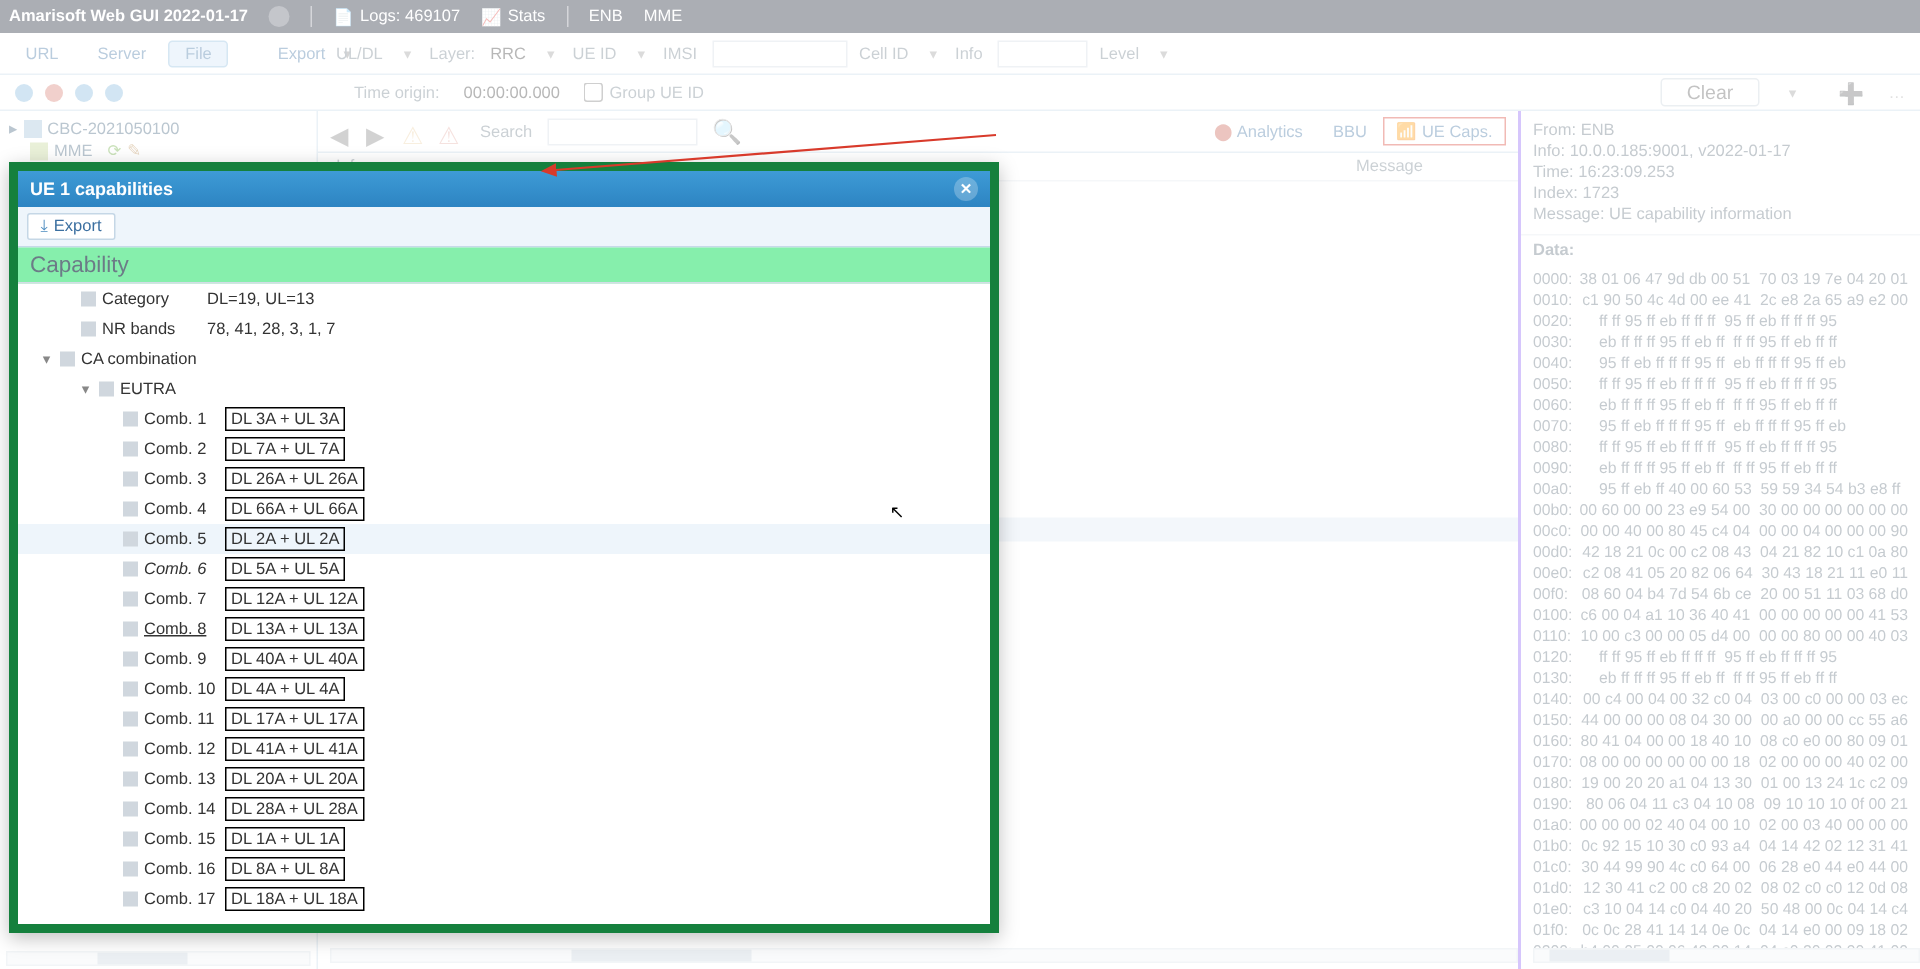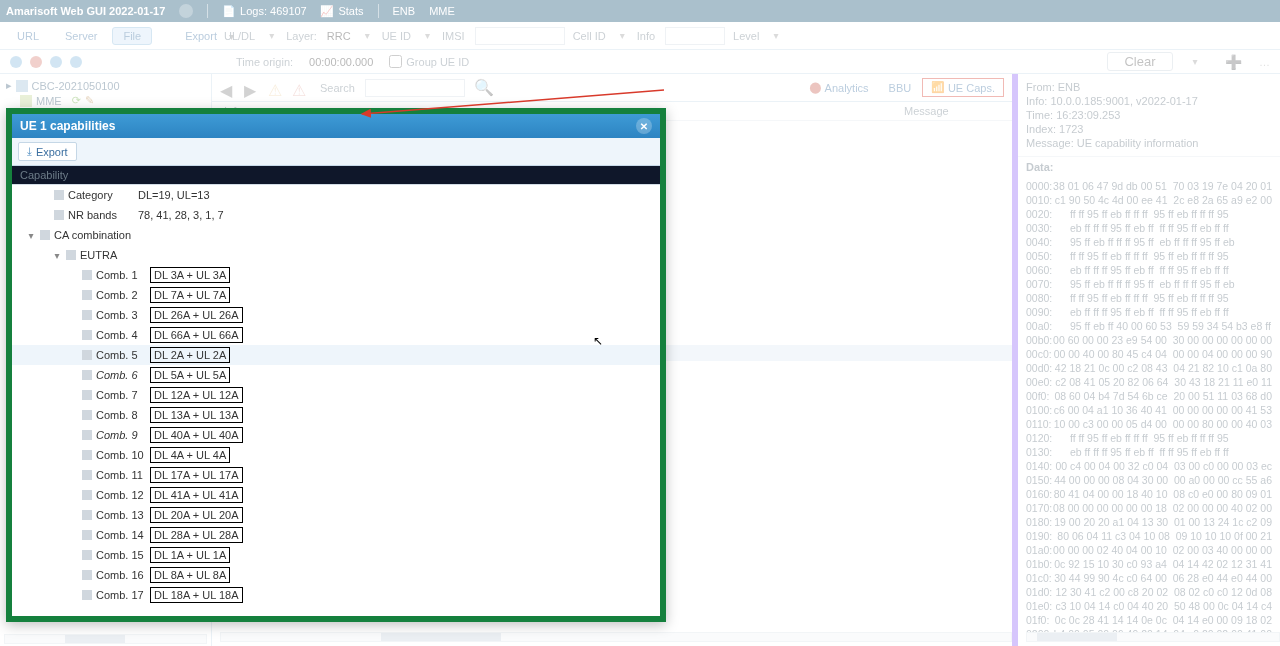--- a/index.html
+++ b/index.html
@@ -1,21 +1,21 @@
 <!DOCTYPE html>
 <html><head>
 <meta charset="utf-8">
 <style>
   * { box-sizing: border-box; margin: 0; padding: 0; font-family: Arial, Helvetica, sans-serif; }
   html, body { width: 1280px; height: 646px; overflow: hidden; background: #fff; }
   .dim-overlay { position:absolute; inset:0; background:rgba(255,255,255,0.65); pointer-events:none; z-index:5; }
   .main { position:relative; width:100%; height:100%; }
 
   
-  .topbar { height:22px; background:#0c4a6e; color:#fff; display:flex; align-items:center; font-size:11px; padding:0 6px; gap:14px;}
+  .topbar { height:22px; background:#0f172a; color:#fff; display:flex; align-items:center; font-size:11px; padding:0 6px; gap:14px;}
   .topbar .app { font-weight:bold; }
   .topbar .sep { width:1px; height:14px; background:rgba(255,255,255,0.5);}
   .topbar .item { display:flex; align-items:center; gap:4px; }
   .circle-btn { width:14px; height:14px; border-radius:50%; background:rgba(255,255,255,0.3); display:inline-block;}
 
   
   .toolbar2 { height:28px; border-bottom:1px solid #c7d9e8; display:flex; align-items:center; padding:0 6px;}
   .left-tools { width:210px; display:flex; gap:4px; }
   .tbtn { font-size:11px; color:#3b6fa0; padding:2px 10px; border:1px solid transparent; border-radius:3px;}
   .tbtn.active { background:#cde3f5; border:1px solid #8bb9dd;}
@@ -50,36 +50,36 @@
   .th { padding:0 6px; }
 
   .msg-list { flex:1; overflow:hidden; font-size:11px;}
   .msg-row { display:flex; align-items:center; padding:0 6px; height:16px; gap:6px;}
   .msg-row .cch { color:#7a8c9a; width:32px;}
   .msg-row .info-ico { color:#5a9bd4; font-size:10px;}
   .msg-row .txt { color:#5a9bd4;}
   .msg-row.highlight { background:#dce7f3;}
   .msg-row.highlight .txt { color:#5a7fa8; font-weight:bold;}
 
-  .right-panel { flex:1; border-left:6px solid #8b5cf6; display:flex; flex-direction:column; font-size:11px;}
+  .right-panel { flex:1; border-left:2px solid #8b5cf6; display:flex; flex-direction:column; font-size:11px;}
   .info-box { padding:6px 8px; color:#5b6b78; border-bottom:1px solid #e2e8ee;}
   .info-box div { line-height:14px;}
   .data-label { padding:4px 8px; color:#5b6b78; font-weight:bold;}
   .hex-dump { padding:2px 8px; font-family: "Courier New", monospace; font-size:10.5px; color:#5b6b78; line-height:14px; overflow:hidden; flex:1; white-space:pre;}
   .hex-row { display:flex; }
   .hx-off { width:44px; }
   .hx-bytes { flex:1; }
 
   
   .modal { position:absolute; left:6px; top:108px; width:660px; height:514px; z-index:20; border:6px solid #15803d; background:#fff; box-shadow:0 3px 12px rgba(0,0,0,0.25); display:flex; flex-direction:column;}
   .modal-title { background:linear-gradient(#3e9bd6,#2d84c2); color:#fff; font-size:12px; font-weight:bold; padding:4px 8px; display:flex; align-items:center;}
   .modal-close { margin-left:auto; width:16px; height:16px; border-radius:50%; background:rgba(255,255,255,0.25); color:#fff; font-size:10px; display:flex; align-items:center; justify-content:center;}
   .modal-toolbar { background:#eef5fb; border-bottom:1px solid #c7d9e8; padding:4px 6px; display:flex;}
   .exp-btn { font-size:11px; color:#3b6fa0; padding:2px 8px; border:1px solid #c5d7e6; background:#fff; border-radius:2px; display:flex; gap:4px; align-items:center;}
-  .modal-colhead { background:#0f172a; border-bottom:1px solid #d3dde6; font-size:11px; color:#6c7b87; padding:3px 8px;}
+  .modal-colhead { background:#86efac; border-bottom:1px solid #d3dde6; font-size:15px; color:#6c7b87; padding:3px 8px;}
   .modal-body { flex:1; overflow:auto; font-size:11px; color:#333;}
   .cap-row { display:flex; align-items:center; height:20px;}
   .cap-key { width:120px; padding-left:28px; display:flex; align-items:center; gap:4px; color:#333;}
   .cap-key .tw { width:10px; text-align:center; color:#888; font-size:10px;}
   .cap-key .fico { width:10px; height:10px; background:#d0d7de; display:inline-block;}
   .cap-val { flex:1; padding-left:6px; color:#333;}
   .cap-val.box > span { border:1.4px solid #000; padding:0 3px; display:inline-block; font-size:11px; height:16px; line-height:14px;}
   .cap-row.sel { background:#eef5fb;}
   .indent1 { padding-left:40px !important; }
   .indent2 { padding-left:56px !important; }
@@ -494,29 +494,29 @@
         </div>
         <div class="cap-row">
           <div class="cap-key indent2" style="width:132px;">
             <span class="tw"></span>
             <span class="fico"></span>
             <span>Comb. 7</span>
           </div>
           <div class="cap-val box"><span>DL 12A + UL 12A</span></div>
         </div>
         <div class="cap-row">
-          <div class="cap-key indent2" style="width:132px;">
+          <div class="cap-key indent2" style="width:132px;text-decoration:underline;">
             <span class="tw"></span>
             <span class="fico"></span>
             <span>Comb. 8</span>
           </div>
           <div class="cap-val box"><span>DL 13A + UL 13A</span></div>
         </div>
         <div class="cap-row">
-          <div class="cap-key indent2" style="width:132px;font-style:italic;">
+          <div class="cap-key indent2" style="width:132px;">
             <span class="tw"></span>
             <span class="fico"></span>
             <span>Comb. 9</span>
           </div>
           <div class="cap-val box"><span>DL 40A + UL 40A</span></div>
         </div>
         <div class="cap-row">
           <div class="cap-key indent2" style="width:132px;">
             <span class="tw"></span>
             <span class="fico"></span>

